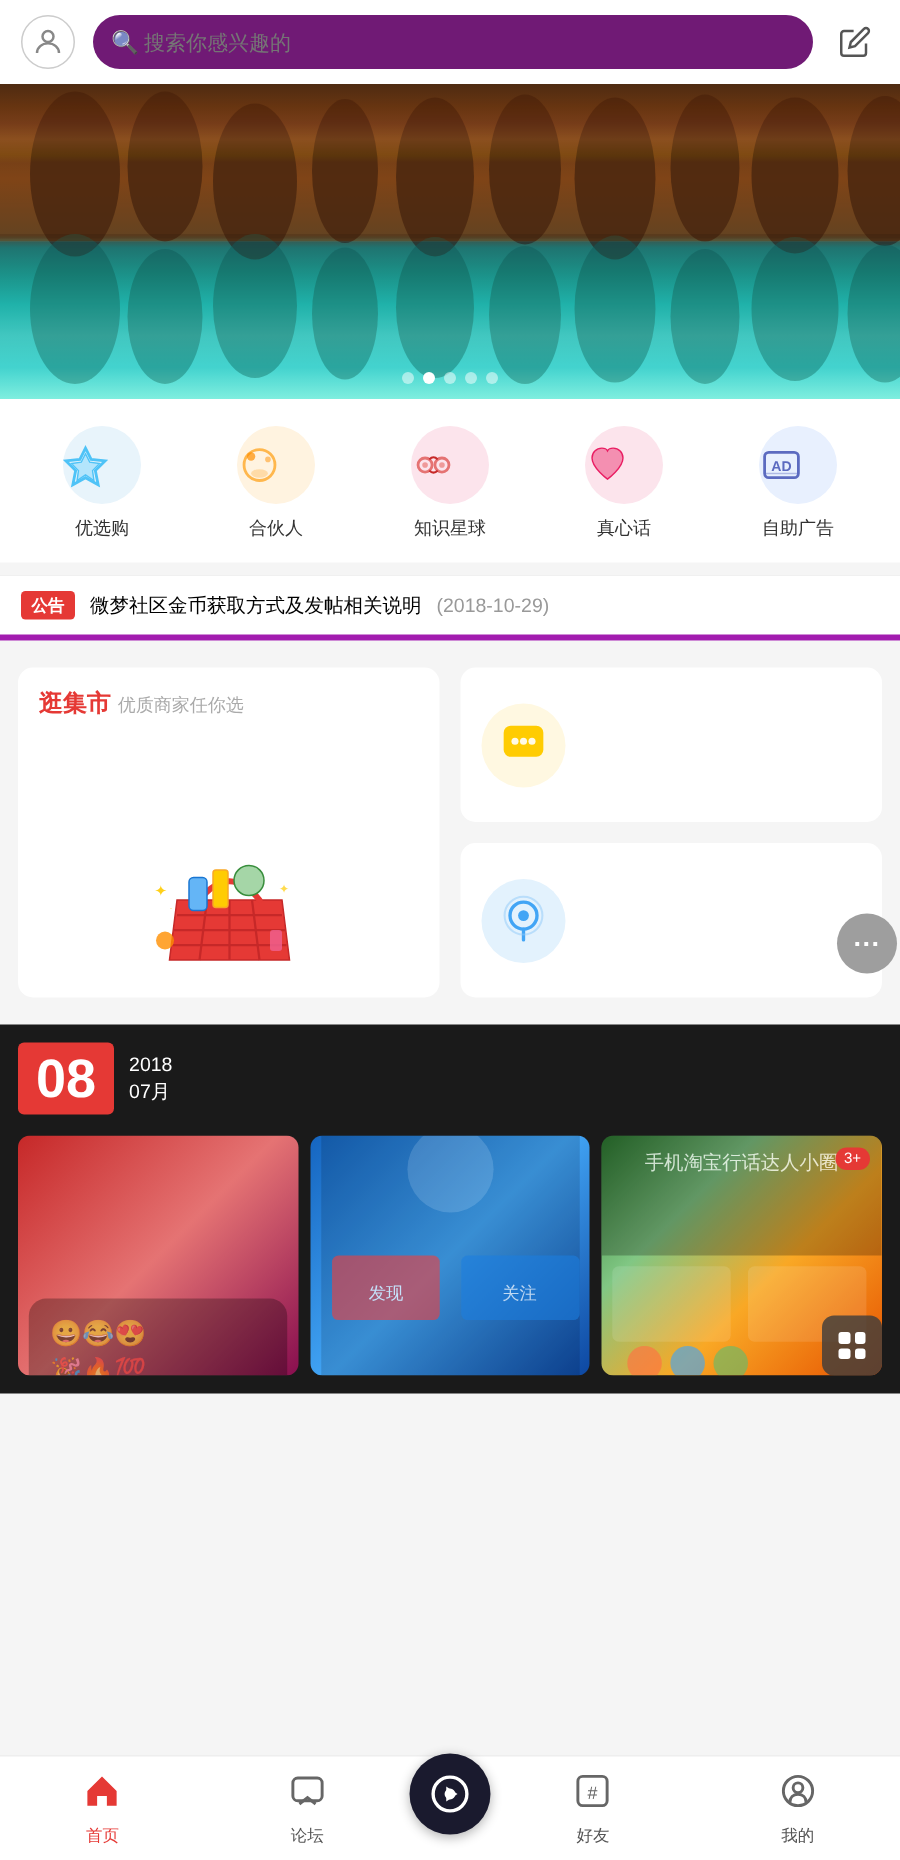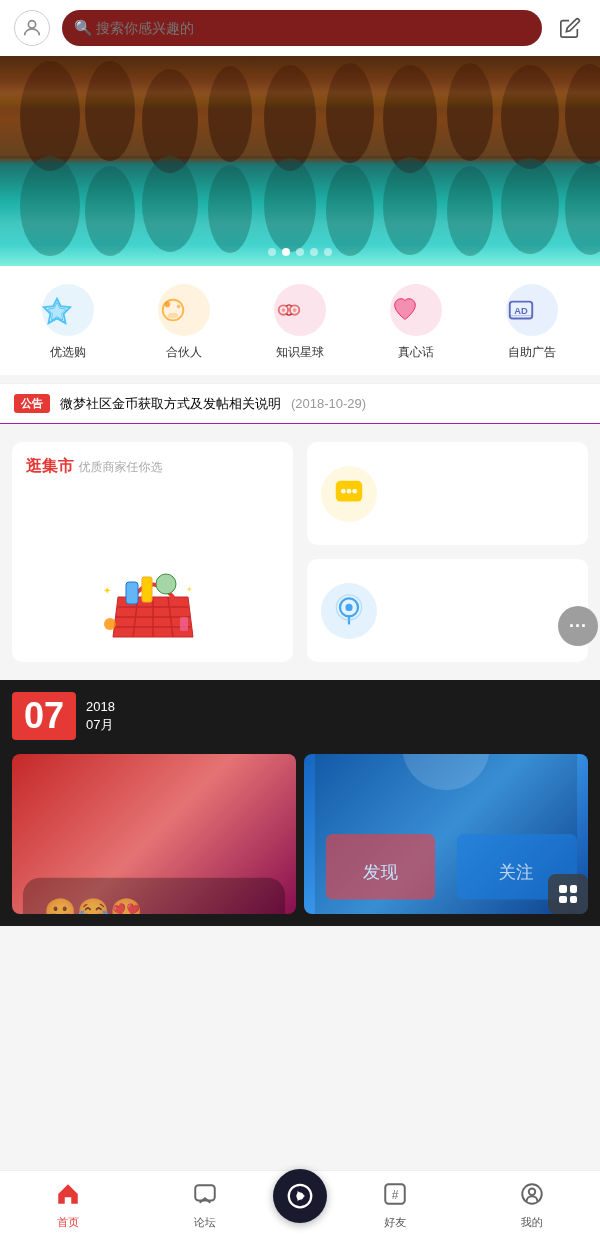--- a/index.html
+++ b/index.html
@@ -45,21 +45,21 @@
       position: absolute;
       left: 12px;
       color: #aaa;
       font-size: 15px;
       pointer-events: none;
     }
     .search-input {
       width: 100%;
       height: 36px;
       border-radius: 18px;
-      background: #7f1d1d;
+      background: #701a75;
       border: none;
       padding: 0 16px 0 34px;
       font-size: 14px;
       color: #999;
       outline: none;
     }
     .header-edit {
       width: 32px;
       height: 32px;
       display: flex;
@@ -156,21 +156,21 @@
     .icon-light { background: #e8f0fe; }
 
     
     .announcement {
       background: #fff;
       padding: 10px 14px;
       display: flex;
       align-items: center;
       gap: 10px;
       border-top: 1px solid #f0f0f0;
-      border-bottom: 1px solid #a21caf;
+      border-bottom: 4px solid #a21caf;
       margin-top: 8px;
     }
     .ann-badge {
       background: #e53935;
       color: #fff;
       font-size: 11px;
       font-weight: bold;
       padding: 2px 7px;
       border-radius: 3px;
       white-space: nowrap;
@@ -590,21 +590,21 @@
         <circle cx="20" cy="16" r="14" fill="none" stroke="#90caf9" stroke-width="1.5" opacity="0.5"></circle>
       </svg>
     </div>
 
     <div class="card-more-btn">···</div>
   </div>
 </div>
 
 <div class="content-strip">
   <div class="date-block">
-    <div class="date-day">07</div>
+    <div class="date-day">08</div>
     <div class="date-ym">
       <span>2018</span>
       <span>07月</span>
     </div>
   </div>
   <div class="content-cards-row">
     <div class="content-card-thumb thumb-gradient-1">
       <svg style="width:100%;height:100%;opacity:0.7" viewBox="0 0 130 160" preserveAspectRatio="xMidYMid slice">
 
         <rect x="5" y="100" width="120" height="55" rx="8" fill="rgba(0,0,0,0.4)"></rect>
@@ -616,20 +616,33 @@
     <div class="content-card-thumb thumb-gradient-2">
       <svg style="width:100%;height:100%;opacity:0.7" viewBox="0 0 130 160" preserveAspectRatio="xMidYMid slice">
         <rect x="5" y="5" width="120" height="150" rx="8" fill="rgba(0,0,0,0.2)"></rect>
         <rect x="10" y="80" width="50" height="30" rx="3" fill="#e53935" opacity="0.9"></rect>
         <rect x="70" y="80" width="55" height="30" rx="3" fill="#1976d2" opacity="0.9"></rect>
         <text x="35" y="100" text-anchor="middle" font-size="8" fill="white">发现</text>
         <text x="97" y="100" text-anchor="middle" font-size="8" fill="white">关注</text>
         <circle cx="65" cy="40" r="20" fill="rgba(255,255,255,0.2)"></circle>
       </svg>
     </div>
+    <div class="content-card-thumb thumb-gradient-3">
+      <svg style="width:100%;height:100%;opacity:0.8" viewBox="0 0 130 160" preserveAspectRatio="xMidYMid slice">
+        <rect x="0" y="0" width="130" height="80" fill="rgba(0,0,0,0.3)"></rect>
+        <text x="65" y="40" text-anchor="middle" font-size="9" fill="white" opacity="0.9">手机淘宝行话达人小圈</text>
+        <rect x="5" y="85" width="55" height="35" rx="3" fill="rgba(255,255,255,0.15)"></rect>
+        <rect x="68" y="85" width="55" height="35" rx="3" fill="rgba(255,255,255,0.15)"></rect>
+        <circle cx="20" cy="130" r="8" fill="#ff7043" opacity="0.8"></circle>
+        <circle cx="40" cy="130" r="8" fill="#42a5f5" opacity="0.8"></circle>
+        <circle cx="60" cy="130" r="8" fill="#66bb6a" opacity="0.8"></circle>
+      </svg>
+      
+      <div style="position:absolute;top:8px;right:8px;background:#e53935;color:white;font-size:10px;padding:2px 6px;border-radius:10px;">3+</div>
+    </div>
   </div>
 
   <div class="grid-btn">
     <div class="grid-icon">
       <div class="grid-cell"></div>
       <div class="grid-cell"></div>
       <div class="grid-cell"></div>
       <div class="grid-cell"></div>
     </div>
   </div>

